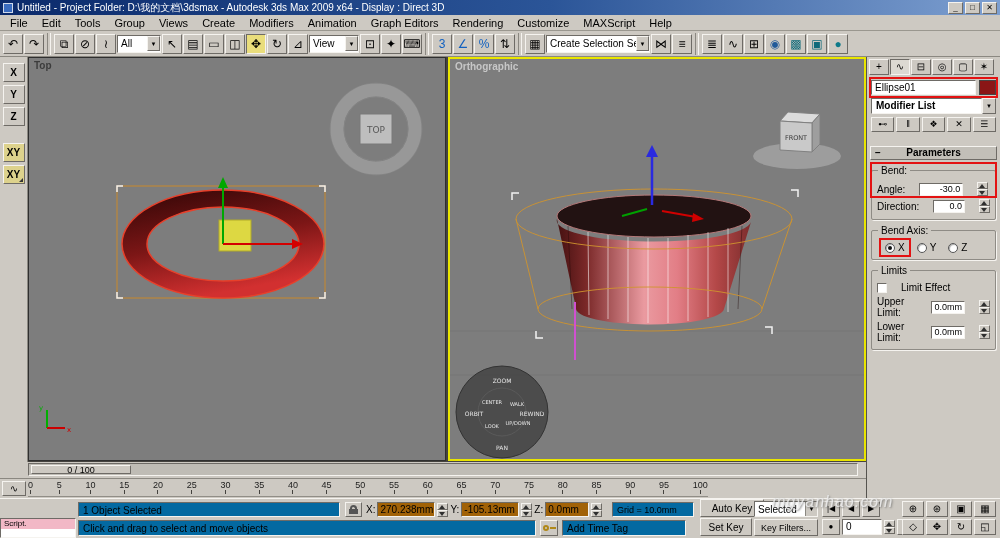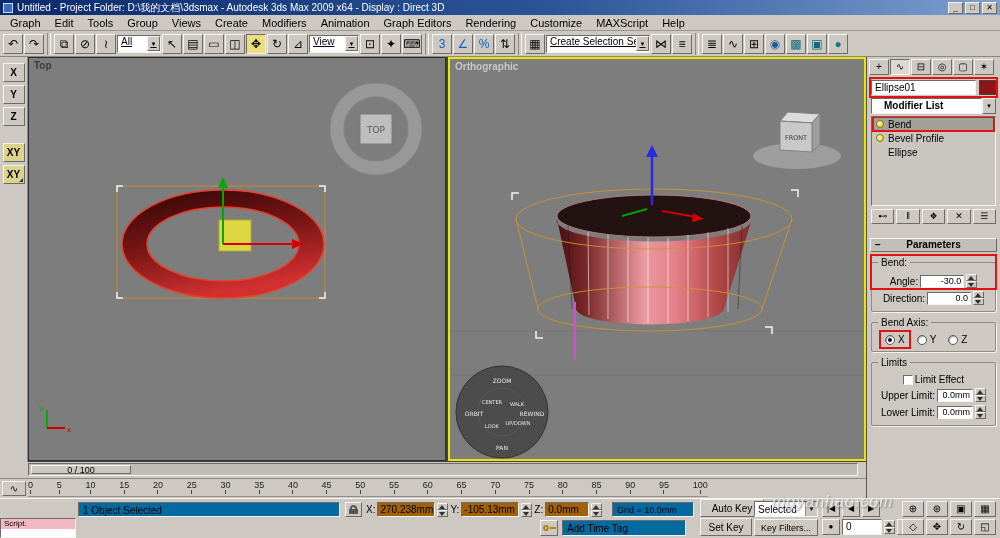--- a/index.html
+++ b/index.html
@@ -16,21 +16,21 @@
 
   
   #menubar{position:absolute;top:15px;left:0;width:1000px;height:16px;background:#cdc9c2;border-bottom:1px solid #9a978f;display:flex;align-items:center;padding-left:3px;}
   .menu-item{padding:1px 7px;font-size:11px;cursor:default;}
 
   
   #toolbar{position:absolute;top:31px;left:0;width:1000px;height:26px;background:#cdc9c2;border-bottom:1px solid #8b8881;display:flex;align-items:center;gap:1px;padding:0 3px;}
   .tb-btn{width:20px;height:20px;font-size:12px;line-height:18px;text-align:center;background:#cdc9c2;border:1px solid;border-color:#f5f3ef #6e6b66 #6e6b66 #f5f3ef;flex:none;}
   .tb-btn.active{background:#e9dd7c;border-color:#6e6b66 #f5f3ef #f5f3ef #6e6b66;}
   .tb-sep{width:4px;height:22px;margin:0 2px;border-left:1px solid #8b8881;border-right:1px solid #f5f3ef;flex:none;}
-  .tb-dd{height:18px;background:#fff;display:flex;border:1px solid;border-color:#6e6b66 #f5f3ef #f5f3ef #6e6b66;flex:none;text-decoration:underline;}
+  .tb-dd{height:18px;background:#fff;display:flex;align-items:center;border:1px solid;border-color:#6e6b66 #f5f3ef #f5f3ef #6e6b66;flex:none;}
   .tb-dd-text{flex:1;font-size:10px;padding-left:3px;white-space:nowrap;overflow:hidden;}
   .tb-dd-arrow{width:13px;height:15px;background:#cdc9c2;border:1px solid;border-color:#f5f3ef #6e6b66 #6e6b66 #f5f3ef;font-size:6px;line-height:14px;text-align:center;flex:none;}
 
   
   #viewport-area{position:absolute;left:0;top:57px;width:866px;height:405px;background:#45433f;}
   #axis-toolbar{position:absolute;left:0;top:57px;width:28px;height:405px;background:#cdc9c2;border-right:1px solid #8b8881;display:flex;flex-direction:column;align-items:center;padding-top:6px;gap:3px;z-index:2;}
   .axbtn{position:relative;width:22px;height:19px;background:#cdc9c2;border:1px solid;border-color:#f5f3ef #6e6b66 #6e6b66 #f5f3ef;font-size:10px;font-weight:bold;line-height:17px;text-align:center;}
   .axbtn.tinted{background:#ddd28c;}
   .axbtn.flyout::after{content:"";position:absolute;right:1px;bottom:1px;border-left:4px solid transparent;border-bottom:4px solid #333;}
   #viewport-left{position:absolute;left:28px;top:57px;width:418px;height:404px;background:#7d7d7d;border:1px solid #2f2f2f;z-index:1;}
@@ -42,34 +42,34 @@
 
   
   #command-panel{position:absolute;left:866px;top:57px;width:134px;height:441px;background:#cdc9c2;border-left:1px solid #55534f;font-size:10px;z-index:2;}
   #panel-tabs{display:flex;gap:1px;padding:2px 2px 1px;}
   .ptab{width:20px;height:16px;font-size:10px;line-height:14px;text-align:center;background:#cdc9c2;border:1px solid;border-color:#f5f3ef #6e6b66 #6e6b66 #f5f3ef;}
   .ptab.active{background:#dcd9d2;border-color:#6e6b66 #f5f3ef #f5f3ef #6e6b66;}
   .name-row{display:flex;gap:3px;margin:4px 4px 3px;position:relative;}
   .name-input{flex:1;height:15px;background:#fff;border:1px solid;border-color:#6e6b66 #f5f3ef #f5f3ef #6e6b66;font-size:10px;line-height:13px;padding-left:3px;}
   .color-swatch{width:17px;height:15px;border:1px solid #444;}
   .modlist{display:flex;margin:2px 4px;height:16px;}
-  .modlist-text{flex:1;background:#fff;border:1px solid;border-color:#6e6b66 #f5f3ef #f5f3ef #6e6b66;font-size:10px;font-weight:bold;line-height:14px;padding-left:12px;}
+  .modlist-text{flex:1;background:#fff;border:1px solid;border-color:#6e6b66 #f5f3ef #f5f3ef #6e6b66;font-size:10px;font-weight:bold;line-height:14px;padding-left:4px;}
   .dd-arrow{width:14px;background:#cdc9c2;border:1px solid;border-color:#f5f3ef #6e6b66 #6e6b66 #f5f3ef;font-size:6px;line-height:14px;text-align:center;}
   #mod-stack{margin:2px 4px;height:90px;background:#c9c6bf;border:1px solid;border-color:#6e6b66 #f5f3ef #f5f3ef #6e6b66;overflow:hidden;}
   .stack-item{position:relative;display:flex;align-items:center;height:14px;padding-left:4px;gap:4px;font-size:10px;}
   .stack-item.selected{background:#a3a099;}
   .bulb{width:8px;height:8px;border-radius:50%;background:radial-gradient(circle at 35% 30%,#fff8c0,#e0c020);border:1px solid #8a7a10;flex:none;}
   .bulb.hidden{visibility:hidden;}
   #stack-btns{display:flex;gap:2px;margin:3px 4px;}
   .sbtn{flex:1;height:15px;font-size:9px;line-height:13px;text-align:center;background:#cdc9c2;border:1px solid;border-color:#f5f3ef #6e6b66 #6e6b66 #f5f3ef;}
   .rollout{position:relative;height:14px;margin:14px 3px 4px;background:#c2bfb8;border:1px solid;border-color:#f5f3ef #6e6b66 #6e6b66 #f5f3ef;font-size:10px;font-weight:bold;text-align:center;line-height:12px;}
   .rollout .minus{position:absolute;left:4px;font-weight:bold;}
   .group{position:relative;margin:10px 4px 6px;padding:8px 3px 3px;border:1px solid #8e8b85;border-radius:2px;box-shadow:1px 1px 0 #f5f3ef;}
   .legend{position:absolute;top:-6px;left:6px;background:#cdc9c2;padding:0 3px;font-size:10px;}
-  .prow{display:flex;justify-content:center;align-items:center;gap:2px;margin:3px 2px;font-size:10px;}
+  .prow{display:flex;justify-content:flex-start;align-items:center;gap:14px;margin:3px 2px;font-size:10px;}
   .prow.left{justify-content:flex-start;gap:12px;padding-left:8px;}
   .pfield{width:44px;height:13px;background:#fff;border:1px solid;border-color:#6e6b66 #f5f3ef #f5f3ef #6e6b66;font-size:9px;line-height:11px;text-align:right;padding:0 2px;}
   .pfield.small{width:36px;}
   .spin{display:inline-flex;flex-direction:column;width:11px;height:14px;flex:none;}
   .spin b{flex:1;position:relative;background:#cdc9c2;border:1px solid;border-color:#f5f3ef #6e6b66 #6e6b66 #f5f3ef;}
   .spin b.up::after{content:"";position:absolute;left:1px;top:1px;border-left:3px solid transparent;border-right:3px solid transparent;border-bottom:4px solid #2e2e2e;}
   .spin b.down::after{content:"";position:absolute;left:1px;top:1px;border-left:3px solid transparent;border-right:3px solid transparent;border-top:4px solid #2e2e2e;}
   .radio-wrap{position:relative;display:inline-flex;align-items:center;gap:3px;}
   .radio{width:10px;height:10px;border-radius:50%;background:#fff;border:1px solid #555;box-shadow:inset 1px 1px 1px #aaa;position:relative;display:inline-block;}
   .radio.checked::after{content:"";position:absolute;left:2px;top:2px;width:4px;height:4px;border-radius:50%;background:#111;}
@@ -132,21 +132,21 @@
     <div id="title-text">Untitled - Project Folder: D:\我的文档\3dsmax - Autodesk 3ds Max 2009 x64 - Display : Direct 3D</div>
     <div id="win-btns">
         <div class="wbtn raised">_</div>
         <div class="wbtn raised">□</div>
         <div class="wbtn raised">✕</div>
       </div>
   </div>
 
   <div id="menubar">
     <div id="menu-items" style="display:flex;">
-        <div class="menu-item">Graph</div>
+        <div class="menu-item">File</div>
         <div class="menu-item">Edit</div>
         <div class="menu-item">Tools</div>
         <div class="menu-item">Group</div>
         <div class="menu-item">Views</div>
         <div class="menu-item">Create</div>
         <div class="menu-item">Modifiers</div>
         <div class="menu-item">Animation</div>
         <div class="menu-item">Graph Editors</div>
         <div class="menu-item">Rendering</div>
         <div class="menu-item">Customize</div>
@@ -347,35 +347,20 @@
       <div class="name-input">Ellipse01</div>
       <div class="color-swatch" style="background: rgb(138, 22, 22);"></div>
       <div class="ann" style="inset: -3px -2px; border-color: rgb(227, 18, 18);"></div>
     </div>
 
     <div class="modlist">
       <div class="modlist-text">Modifier List</div>
       <div class="dd-arrow">▼</div>
     </div>
 
-    <div id="mod-stack">
-        <div class="stack-item selected">
-          <span class="bulb"></span>
-          <span class="stack-label">Bend</span>
-          <div class="ann" style="inset: -1px 0px; border-color: rgb(227, 18, 18);"></div>
-        </div>
-        <div class="stack-item">
-          <span class="bulb"></span>
-          <span class="stack-label">Bevel Profile</span>
-        </div>
-        <div class="stack-item">
-          <span class="bulb hidden"></span>
-          <span class="stack-label">Ellipse</span>
-        </div>
-      </div>
     <div id="stack-btns">
         <div class="sbtn">⊷</div>
         <div class="sbtn">‖</div>
         <div class="sbtn">❖</div>
         <div class="sbtn">✕</div>
         <div class="sbtn">☰</div>
       </div>
 
     <div class="rollout">
       <span class="minus">−</span>
@@ -588,20 +573,21 @@
         <div class="tbtn nav">▣</div>
         <div class="tbtn nav">▦</div>
       </div>
   </div>
 
   <div id="promptbar">
     <div id="listener">
       <div class="listener-pink">Script.</div>
       <div class="listener-white"></div>
     </div>
+    <div class="sbox" id="prompt-box">Click and drag to select and move objects</div>
     <div class="btn" id="key-btn">
         <span class="keyring"></span>
         <span class="keystem"></span>
       </div>
     <div class="sbox" id="timetag-box">Add Time Tag</div>
     <div class="btn" id="setkey-btn">Set Key</div>
     <div class="btn" id="keyfilters-btn">Key Filters...</div>
     <div id="time-row2" class="hflex">
       <span id="time-row2a" style="display:flex;gap:2px;">
           <div class="tbtn">●</div>

